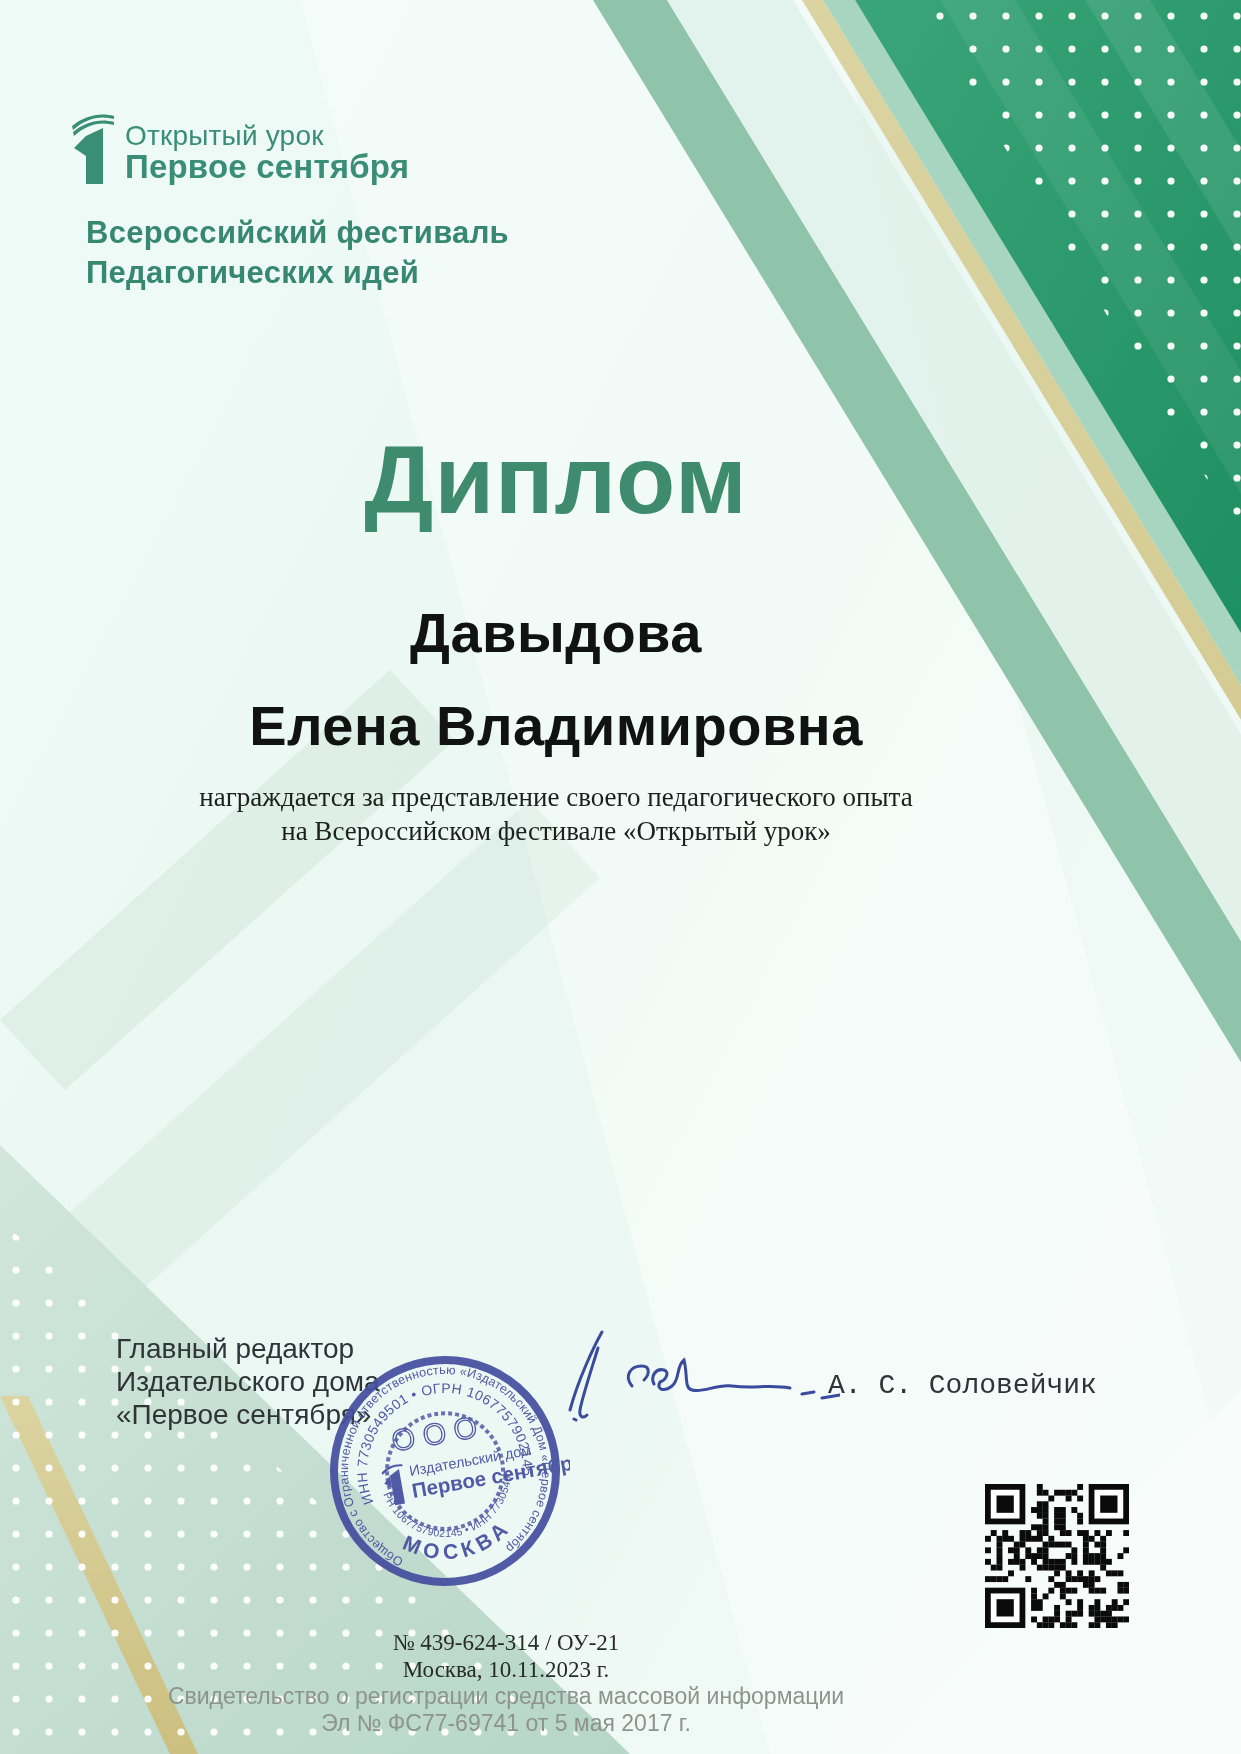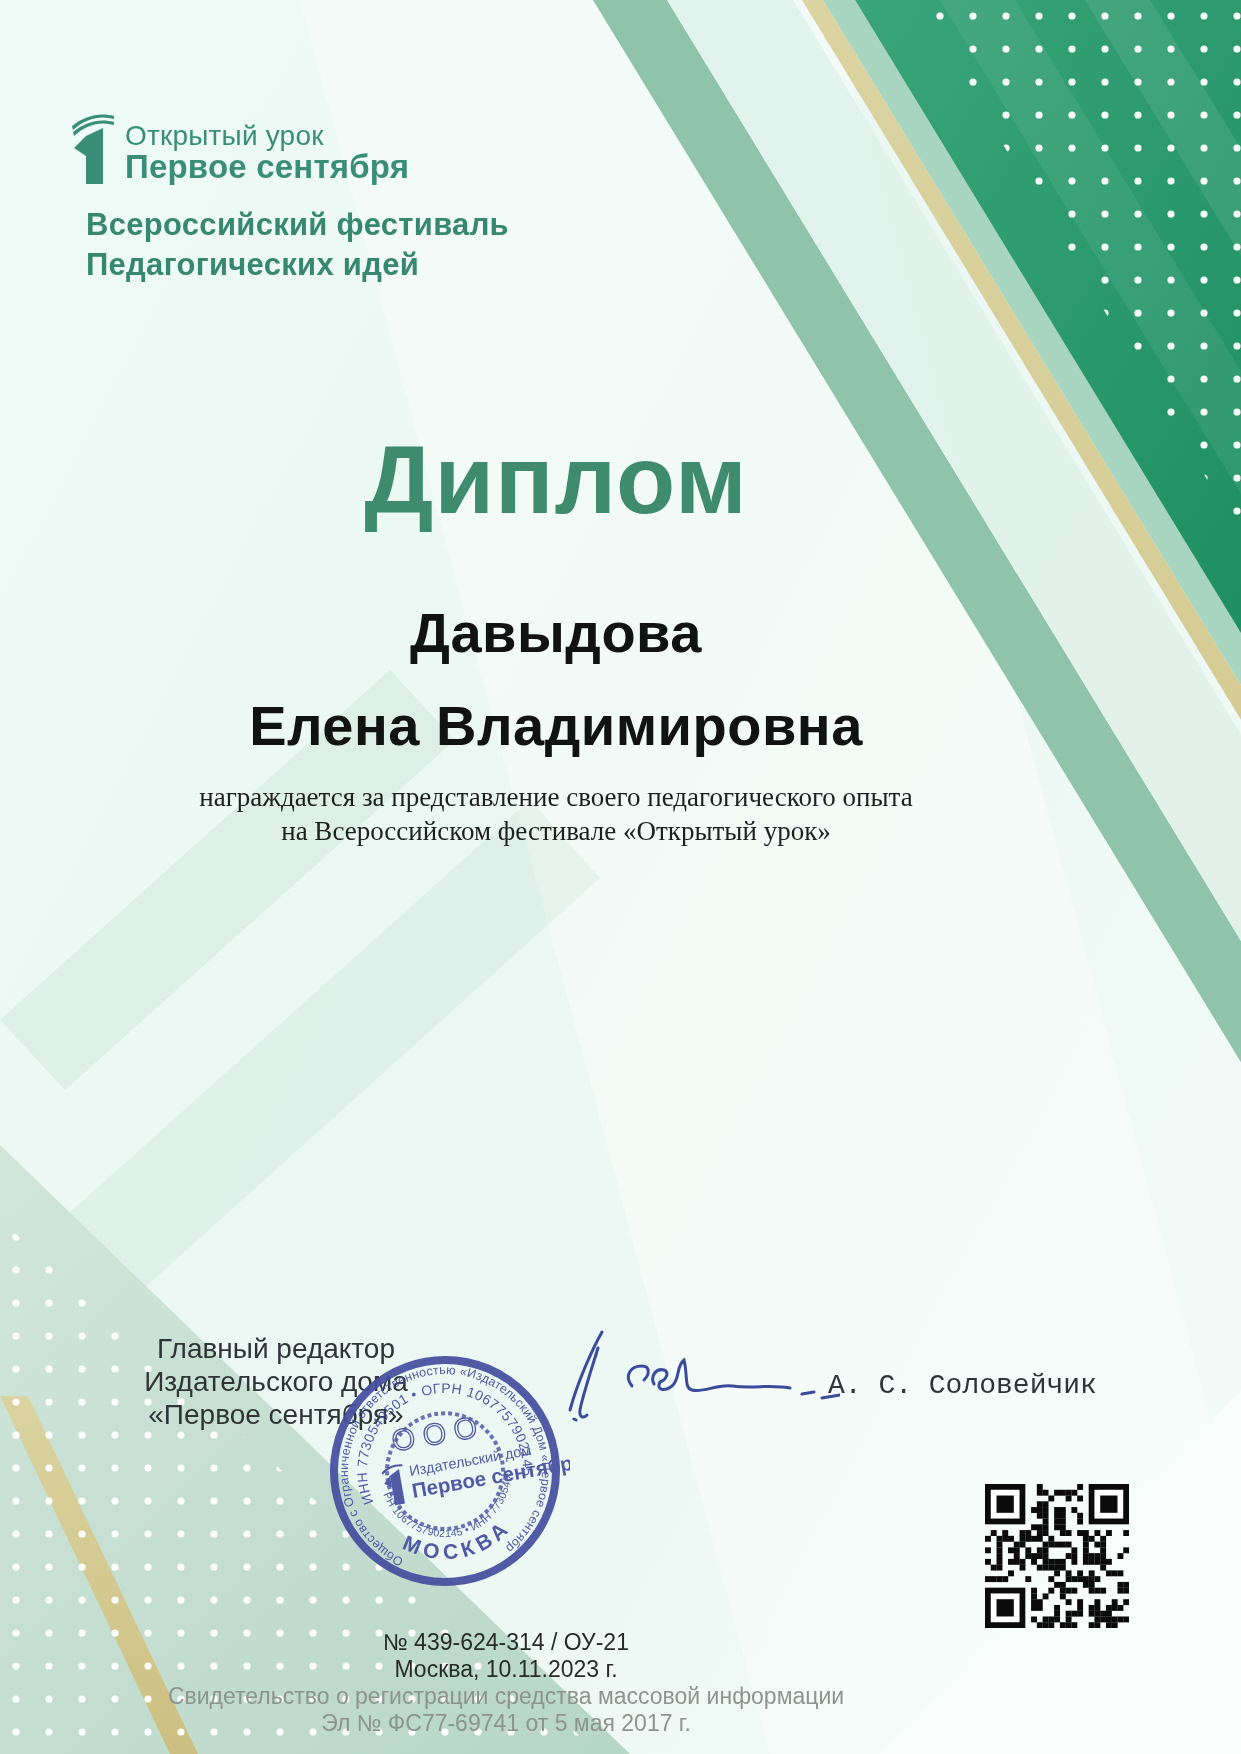--- a/index.html
+++ b/index.html
@@ -5,28 +5,28 @@
   html,body{margin:0;padding:0;background:#cfd8d4;}
   .page{
     position:relative;width:1241px;height:1754px;overflow:hidden;
     background:linear-gradient(118deg,#eefbf7 0%,#eaf7f2 45%,#f3fbf8 100%);
     font-family:"Liberation Sans",sans-serif;
   }
   .abs{position:absolute;}
   svg{display:block;}
   .logo-text-1{font-size:28px;color:#3b8e76;font-weight:500;letter-spacing:.2px;}
   .logo-text-2{font-size:33px;color:#3b8e76;font-weight:700;letter-spacing:.2px;}
-  .festival{font-size:31px;line-height:40px;font-weight:700;color:#37886f;letter-spacing:.3px;}
+  .festival{font-size:31px;line-height:40px;font-weight:700;color:#37886f;letter-spacing:.3px;margin-top:8px;}
   .title{left:0;width:1112px;top:424px;text-align:center;font-size:97px;font-weight:800;color:#3e8b70;letter-spacing:1px;}
   .name-line{left:0;width:1112px;text-align:center;font-size:56px;font-weight:700;color:#101311;letter-spacing:.5px;}
   .award{left:0;width:1112px;top:780px;text-align:center;font-size:27px;line-height:34px;color:#1c201e;font-family:Liberation Serif, serif;}
-  .sig-position{left:116px;top:1332px;width:320px;text-align:center;font-size:28px;line-height:33px;color:#2f3437;}
+  .sig-position{left:116px;top:1332px;width:320px;text-align:left;font-size:28px;line-height:33px;color:#2f3437;}
   .sig-name{left:828px;top:1370px;font-size:28px;color:#2f3437;font-family:Liberation Mono, monospace;}
   .footer{left:106px;top:1629px;width:800px;text-align:center;font-size:23px;line-height:27px;}
-  .footer .dark{color:#272b2a;}
+  .footer .dark{color:#272b2a;font-family:Liberation Serif, serif;}
   .footer .gray{color:#8d938f;}
   .stamp-wrap{left:320px;top:1346px;opacity:.93;}
   .sig-svg{left:540px;top:1322px;}
 </style>
 </head>
 <body>
 
 <div class="page">
 
   <svg class="abs" width="1241" height="1754" viewBox="0 0 1241 1754" style="left:0;top:0;">

